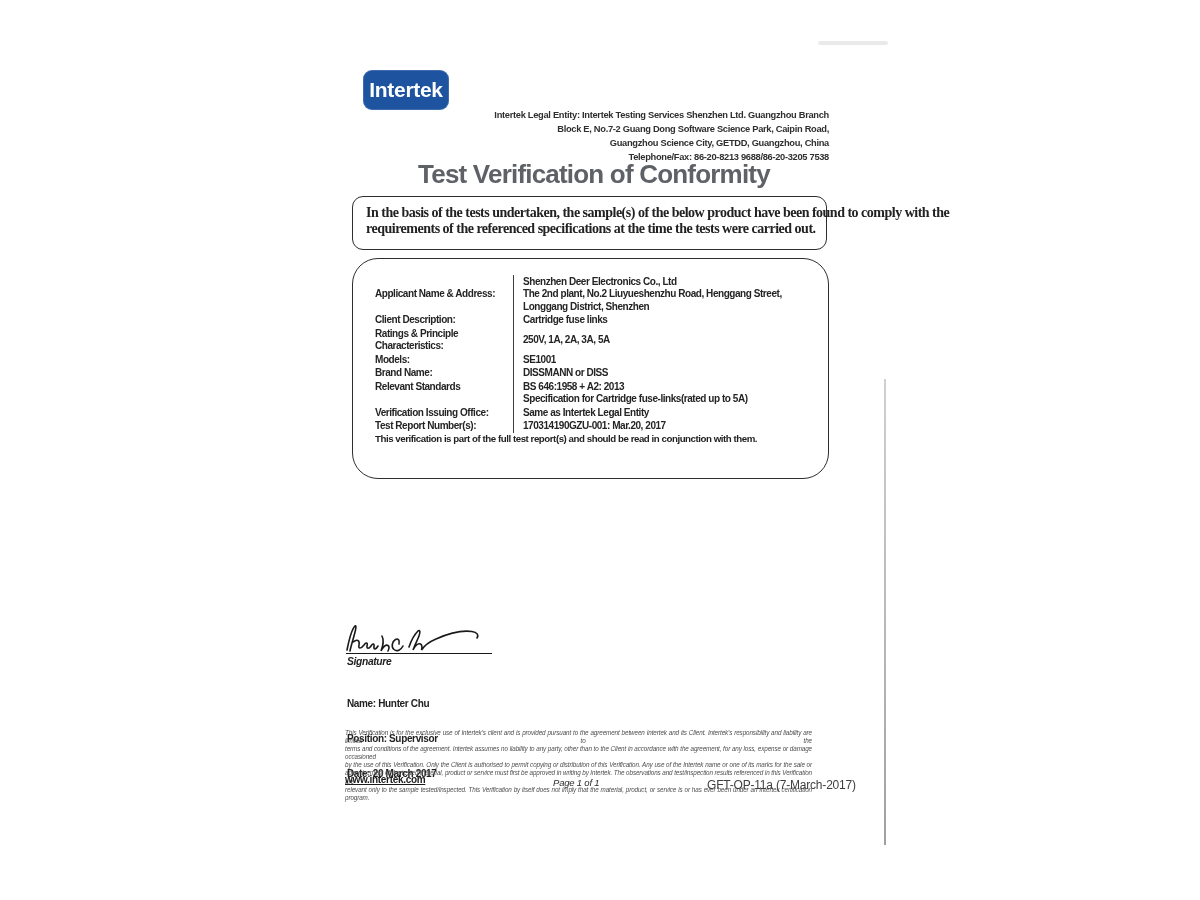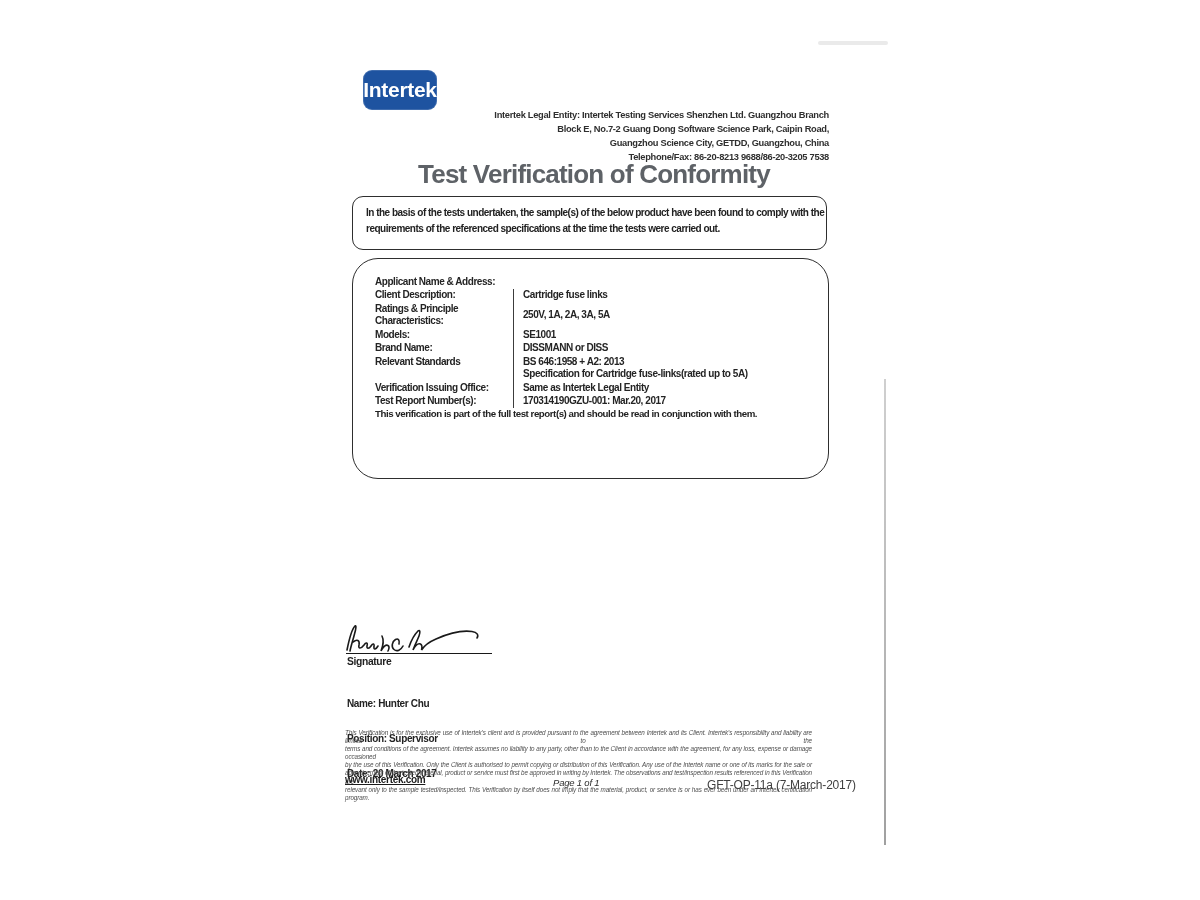--- a/index.html
+++ b/index.html
@@ -6,21 +6,21 @@
   body {
     width:1200px; height:900px; position:relative; overflow:hidden;
     background:#ffffff;
     font-family:"Liberation Sans", sans-serif;
     color:#262626;
   }
   .sheet { position:absolute; inset:0; }
 
   
   .logo {
-    position:absolute; left:363px; top:70px; width:74px; height:40px;
+    position:absolute; left:363px; top:70px; width:86px; height:40px;
     background:#1e53a0; border-radius:9px;
     display:flex; align-items:center; justify-content:center;
     color:#ffffff; font-weight:bold; font-size:21px; letter-spacing:-0.3px;
     box-shadow: inset 0 0 0 1px rgba(255,255,255,.15);
   }
   .legal {
     position:absolute; right:371px; top:109px; text-align:right;
     font-size:9.3px; font-weight:600; letter-spacing:-0.3px;
     line-height:13.9px; color:#2f2f2f; white-space:pre;
   }
@@ -30,22 +30,22 @@
     color:#5e6267; white-space:nowrap;
   }
 
   
   .intro-box {
     position:absolute; left:352px; top:196px; width:447px; height:36px;
     border:1.6px solid #2e2e2e; border-radius:11px;
     padding:8px 13px;
   }
   .intro-box .txt {
-    font-size:10px; font-weight:bold; letter-spacing:-0.5px;
-    line-height:15.8px; white-space:pre; color:#222;
+    font-size:14px; font-weight:bold; letter-spacing:-0.5px;
+    line-height:15.8px; white-space:pre; color:#222;font-family:Liberation Serif, serif;
   }
 
   
   .details-box {
     position:absolute; left:352px; top:258px; width:438px; height:203px;
     border:1.6px solid #2e2e2e; border-radius:26px;
     padding:16px 15px 0 22px;
   }
   .fields { display:flex; flex-direction:column; }
   .frow { display:flex; align-items:stretch; }
@@ -69,21 +69,21 @@
   }
 
   
   .sig-svg { position:absolute; left:341px; top:618px; }
   .sig-line {
     position:absolute; left:346px; top:653px; width:146px; height:0;
     border-top:1.6px solid #181818;
   }
   .sig-label {
     position:absolute; left:347px; top:656px;
-    font-size:10.3px; font-weight:bold; letter-spacing:-0.35px; color:#222;
+    font-size:10.3px; font-weight:bold; letter-spacing:-0.35px; color:#222;font-style:italic;
   }
   .sig-block {
     position:absolute; left:347px; top:675px;
     font-size:10px; font-weight:bold; letter-spacing:-0.35px;
     line-height:11.6px; color:#222; white-space:pre;
   }
 
   
   .fineprint {
     position:absolute; left:345px; top:729px; width:467px;
@@ -137,20 +137,23 @@
 
   <div class="intro-box">
     <div class="txt">In the basis of the tests undertaken, the sample(s) of the below product have been found to comply with the
 requirements of the referenced specifications at the time the tests were carried out.</div>
   </div>
 
   <div class="details-box">
     <div class="fields">
       <div class="frow" data-row="0">
         <div class="flabel">Applicant Name &amp; Address:</div>
+        <div class="fvalue">Shenzhen Deer Electronics Co., Ltd
+The 2nd plant, No.2 Liuyueshenzhu Road, Henggang Street,
+Longgang District, Shenzhen</div>
       </div>
       <div class="frow" data-row="1">
         <div class="flabel">Client Description:</div>
         <div class="fvalue">Cartridge fuse links</div>
       </div>
       <div class="frow" data-row="2">
         <div class="flabel">Ratings &amp; Principle
 Characteristics:</div>
         <div class="fvalue">250V, 1A, 2A, 3A, 5A</div>
       </div>

